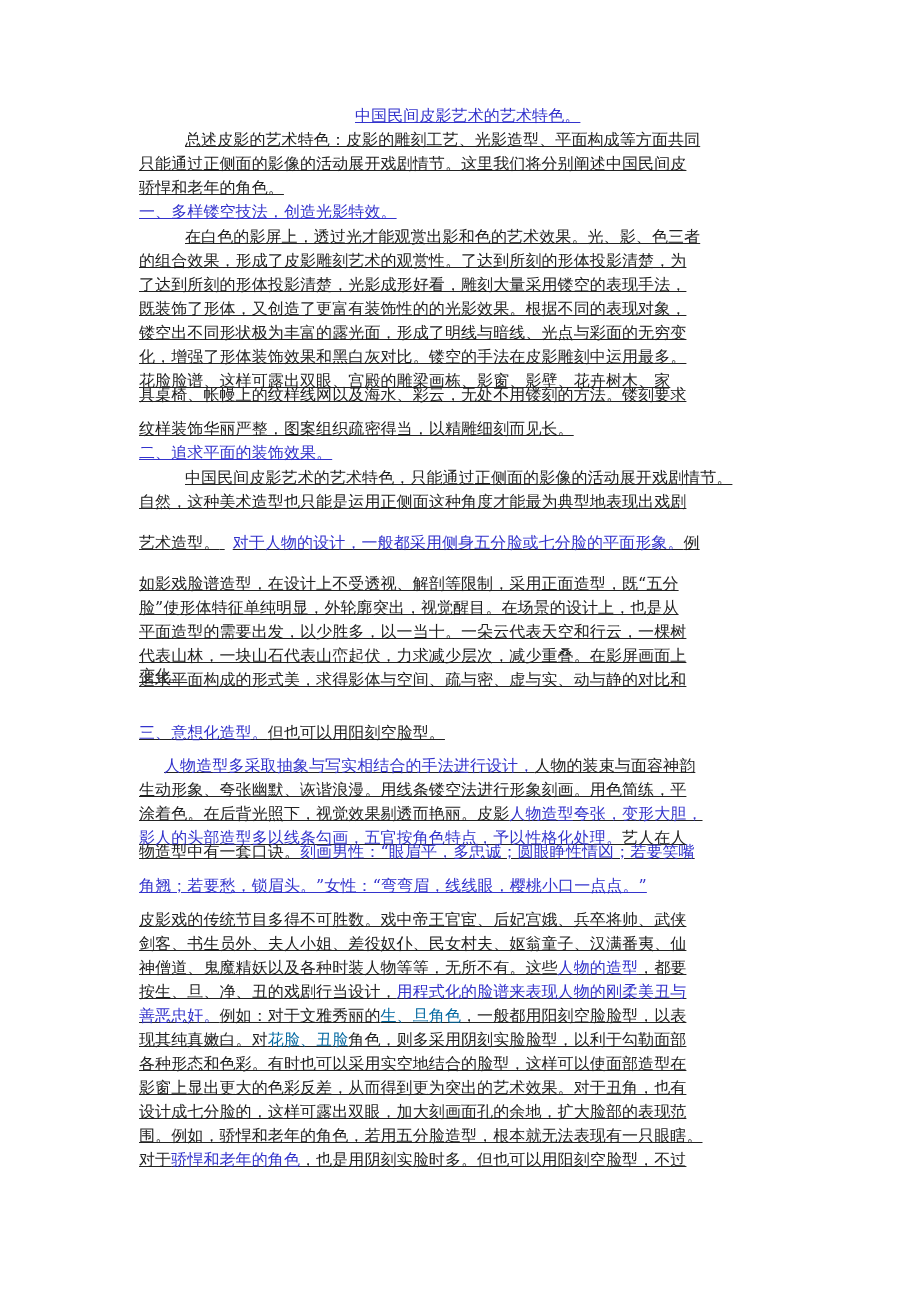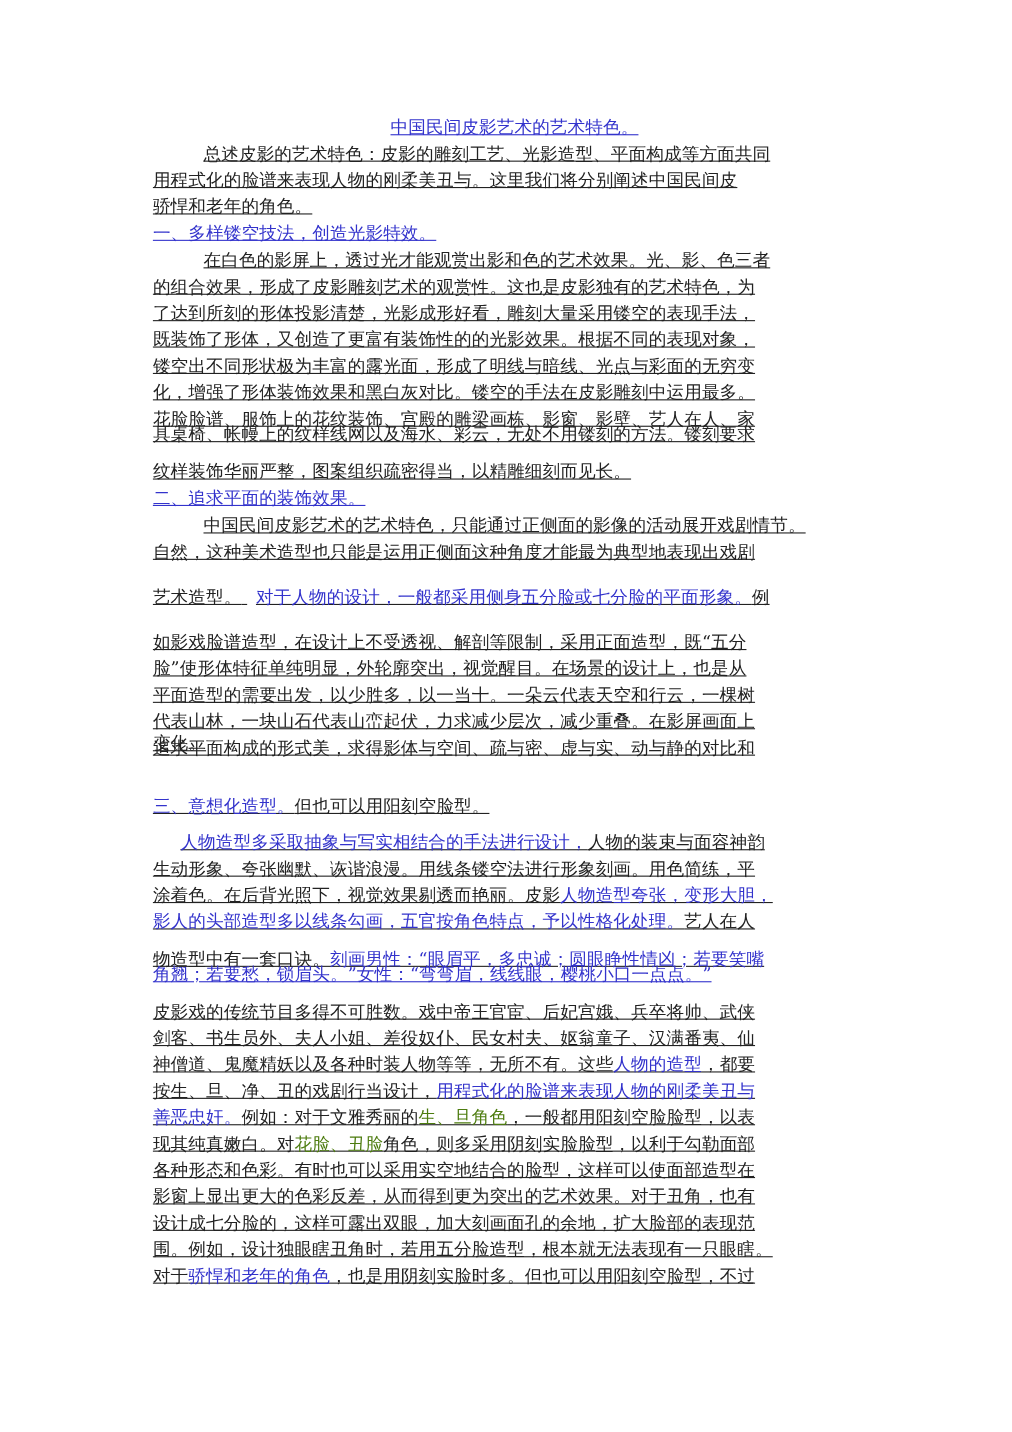--- a/index.html
+++ b/index.html
@@ -1,45 +1,45 @@
 <!DOCTYPE html>
 <html><head>
 <meta charset="utf-8">
 <style>
   html, body { margin: 0; padding: 0; background: #ffffff; }
   body { width: 920px; height: 1302px; position: relative; overflow: hidden;
          font-family: "DejaVu Serif", "Liberation Serif", serif; color: #222; }
   .page { position: absolute; left: 139px; top: 104px; width: 654px; }
   .line { position: absolute; left: 0; white-space: nowrap; font-size: 16px; line-height: 24px; height: 24px; letter-spacing: 0.1px; text-decoration: underline; }
   .blue { color: #3333cc; }
-  .red { color: #4d7c0f; }
+  .red { color: #0369a1; }
   .indent { padding-left: 46px; }
   .indent-s { padding-left: 25px; }
   .title { left: 216px; }
   .sans { font-family: "DejaVu Sans", "Liberation Sans", sans-serif; }
 </style>
 </head>
 <body>
 
 <div class="page">
 
   <div class="line title blue" style="top:0px">中国民间皮影艺术的艺术特色。</div>
 
   <div class="line indent" style="top:24px">总述皮影的艺术特色：皮影的雕刻工艺、光影造型、平面构成等方面共同</div>
-  <div class="line" style="top:48px">用程式化的脸谱来表现人物的刚柔美丑与。这里我们将分别阐述中国民间皮</div>
+  <div class="line" style="top:48px">只能通过正侧面的影像的活动展开戏剧情节。这里我们将分别阐述中国民间皮</div>
   <div class="line" style="top:72px">骄悍和老年的角色。</div>
 
   <div class="line blue" style="top:96px">一、多样镂空技法，创造光影特效。</div>
   <div class="line indent" style="top:121px">在白色的影屏上，透过光才能观赏出影和色的艺术效果。光、影、色三者</div>
-  <div class="line" style="top:145px">的组合效果，形成了皮影雕刻艺术的观赏性。这也是皮影独有的艺术特色，为</div>
+  <div class="line" style="top:145px">的组合效果，形成了皮影雕刻艺术的观赏性。了达到所刻的形体投影清楚，为</div>
   <div class="line" style="top:169px">了达到所刻的形体投影清楚，光影成形好看，雕刻大量采用镂空的表现手法，</div>
   <div class="line" style="top:193px">既装饰了形体，又创造了更富有装饰性的的光影效果。根据不同的表现对象，</div>
   <div class="line" style="top:217px">镂空出不同形状极为丰富的露光面，形成了明线与暗线、光点与彩面的无穷变</div>
   <div class="line" style="top:241px">化，增强了形体装饰效果和黑白灰对比。镂空的手法在皮影雕刻中运用最多。</div>
-  <div class="line" style="top:265px">花脸脸谱、服饰上的花纹装饰、宫殿的雕梁画栋、影窗、影壁、艺人在人、家</div>
+  <div class="line" style="top:265px">花脸脸谱、这样可露出双眼、宫殿的雕梁画栋、影窗、影壁、花卉树木、家</div>
   <div class="line" style="top:279px">具桌椅、帐幔上的纹样线网以及海水、彩云，无处不用镂刻的方法。镂刻要求</div>
   <div class="line" style="top:313px">纹样装饰华丽严整，图案组织疏密得当，以精雕细刻而见长。</div>
 
   <div class="line blue" style="top:337px">二、追求平面的装饰效果。</div>
   <div class="line indent sans" style="top:362px">中国民间皮影艺术的艺术特色，只能通过正侧面的影像的活动展开戏剧情节。</div>
   <div class="line sans" style="top:386px">自然，这种美术造型也只能是运用正侧面这种角度才能最为典型地表现出戏剧</div>
   <div class="line" style="top:427px">
     <span class="sans">艺术造型。</span>
     <span class="blue" style="margin-left:8px">对于人物的设计，一般都采用侧身五分脸或七分脸的平面形象。</span><span>例</span>
   </div>
@@ -57,21 +57,21 @@
   <div class="line indent-s" style="top:650px">
     <span class="blue">人物造型多采取抽象与写实相结合的手法进行设计，</span><span>人物的装束与面容神韵</span>
   </div>
   <div class="line" style="top:674px">生动形象、夸张幽默、诙谐浪漫。用线条镂空法进行形象刻画。用色简练，平</div>
   <div class="line" style="top:698px">
     <span>涂着色。在后背光照下，视觉效果剔透而艳丽。皮影</span><span class="blue">人物造型夸张，变形大胆，</span>
   </div>
   <div class="line" style="top:722px">
     <span class="blue">影人的头部造型多以线条勾画，五官按角色特点，予以性格化处理。</span><span>艺人在人</span>
   </div>
-  <div class="line" style="top:756px">
+  <div class="line" style="top:736px">
     <span>物造型中有一套口诀。</span><span class="blue">刻画男性：“眼眉平，多忠诚；圆眼睁性情凶；若要笑嘴</span>
   </div>
   <div class="line blue" style="top:770px">角翘；若要愁，锁眉头。”女性：“弯弯眉，线线眼，樱桃小口一点点。”</div>
 
   <div class="line" style="top:804px">皮影戏的传统节目多得不可胜数。戏中帝王官宦、后妃宫娥、兵卒将帅、武侠</div>
   <div class="line" style="top:828px">剑客、书生员外、夫人小姐、差役奴仆、民女村夫、妪翁童子、汉满番夷、仙</div>
   <div class="line" style="top:852px">
     <span>神僧道、鬼魔精妖以及各种时装人物等等，无所不有。这些</span><span class="blue">人物的造型</span><span>，都要</span>
   </div>
   <div class="line" style="top:876px">
@@ -79,18 +79,18 @@
   </div>
   <div class="line" style="top:900px">
     <span class="blue">善恶忠奸。</span><span>例如：对于文雅秀丽的</span><span class="red">生、旦角色</span><span>，一般都用阳刻空脸脸型，以表</span>
   </div>
   <div class="line" style="top:924px">
     <span>现其纯真嫩白。对</span><span class="red">花脸、丑脸</span><span>角色，则多采用阴刻实脸脸型，以利于勾勒面部</span>
   </div>
   <div class="line" style="top:948px">各种形态和色彩。有时也可以采用实空地结合的脸型，这样可以使面部造型在</div>
   <div class="line" style="top:972px">影窗上显出更大的色彩反差，从而得到更为突出的艺术效果。对于丑角，也有</div>
   <div class="line" style="top:996px">设计成七分脸的，这样可露出双眼，加大刻画面孔的余地，扩大脸部的表现范</div>
-  <div class="line" style="top:1020px">围。例如，设计独眼瞎丑角时，若用五分脸造型，根本就无法表现有一只眼瞎。</div>
+  <div class="line" style="top:1020px">围。例如，骄悍和老年的角色，若用五分脸造型，根本就无法表现有一只眼瞎。</div>
   <div class="line" style="top:1044px">
     <span>对于</span><span class="blue">骄悍和老年的角色</span><span>，也是用阴刻实脸时多。但也可以用阳刻空脸型，不过</span>
   </div>
 
 </div>
 
 </body></html>

